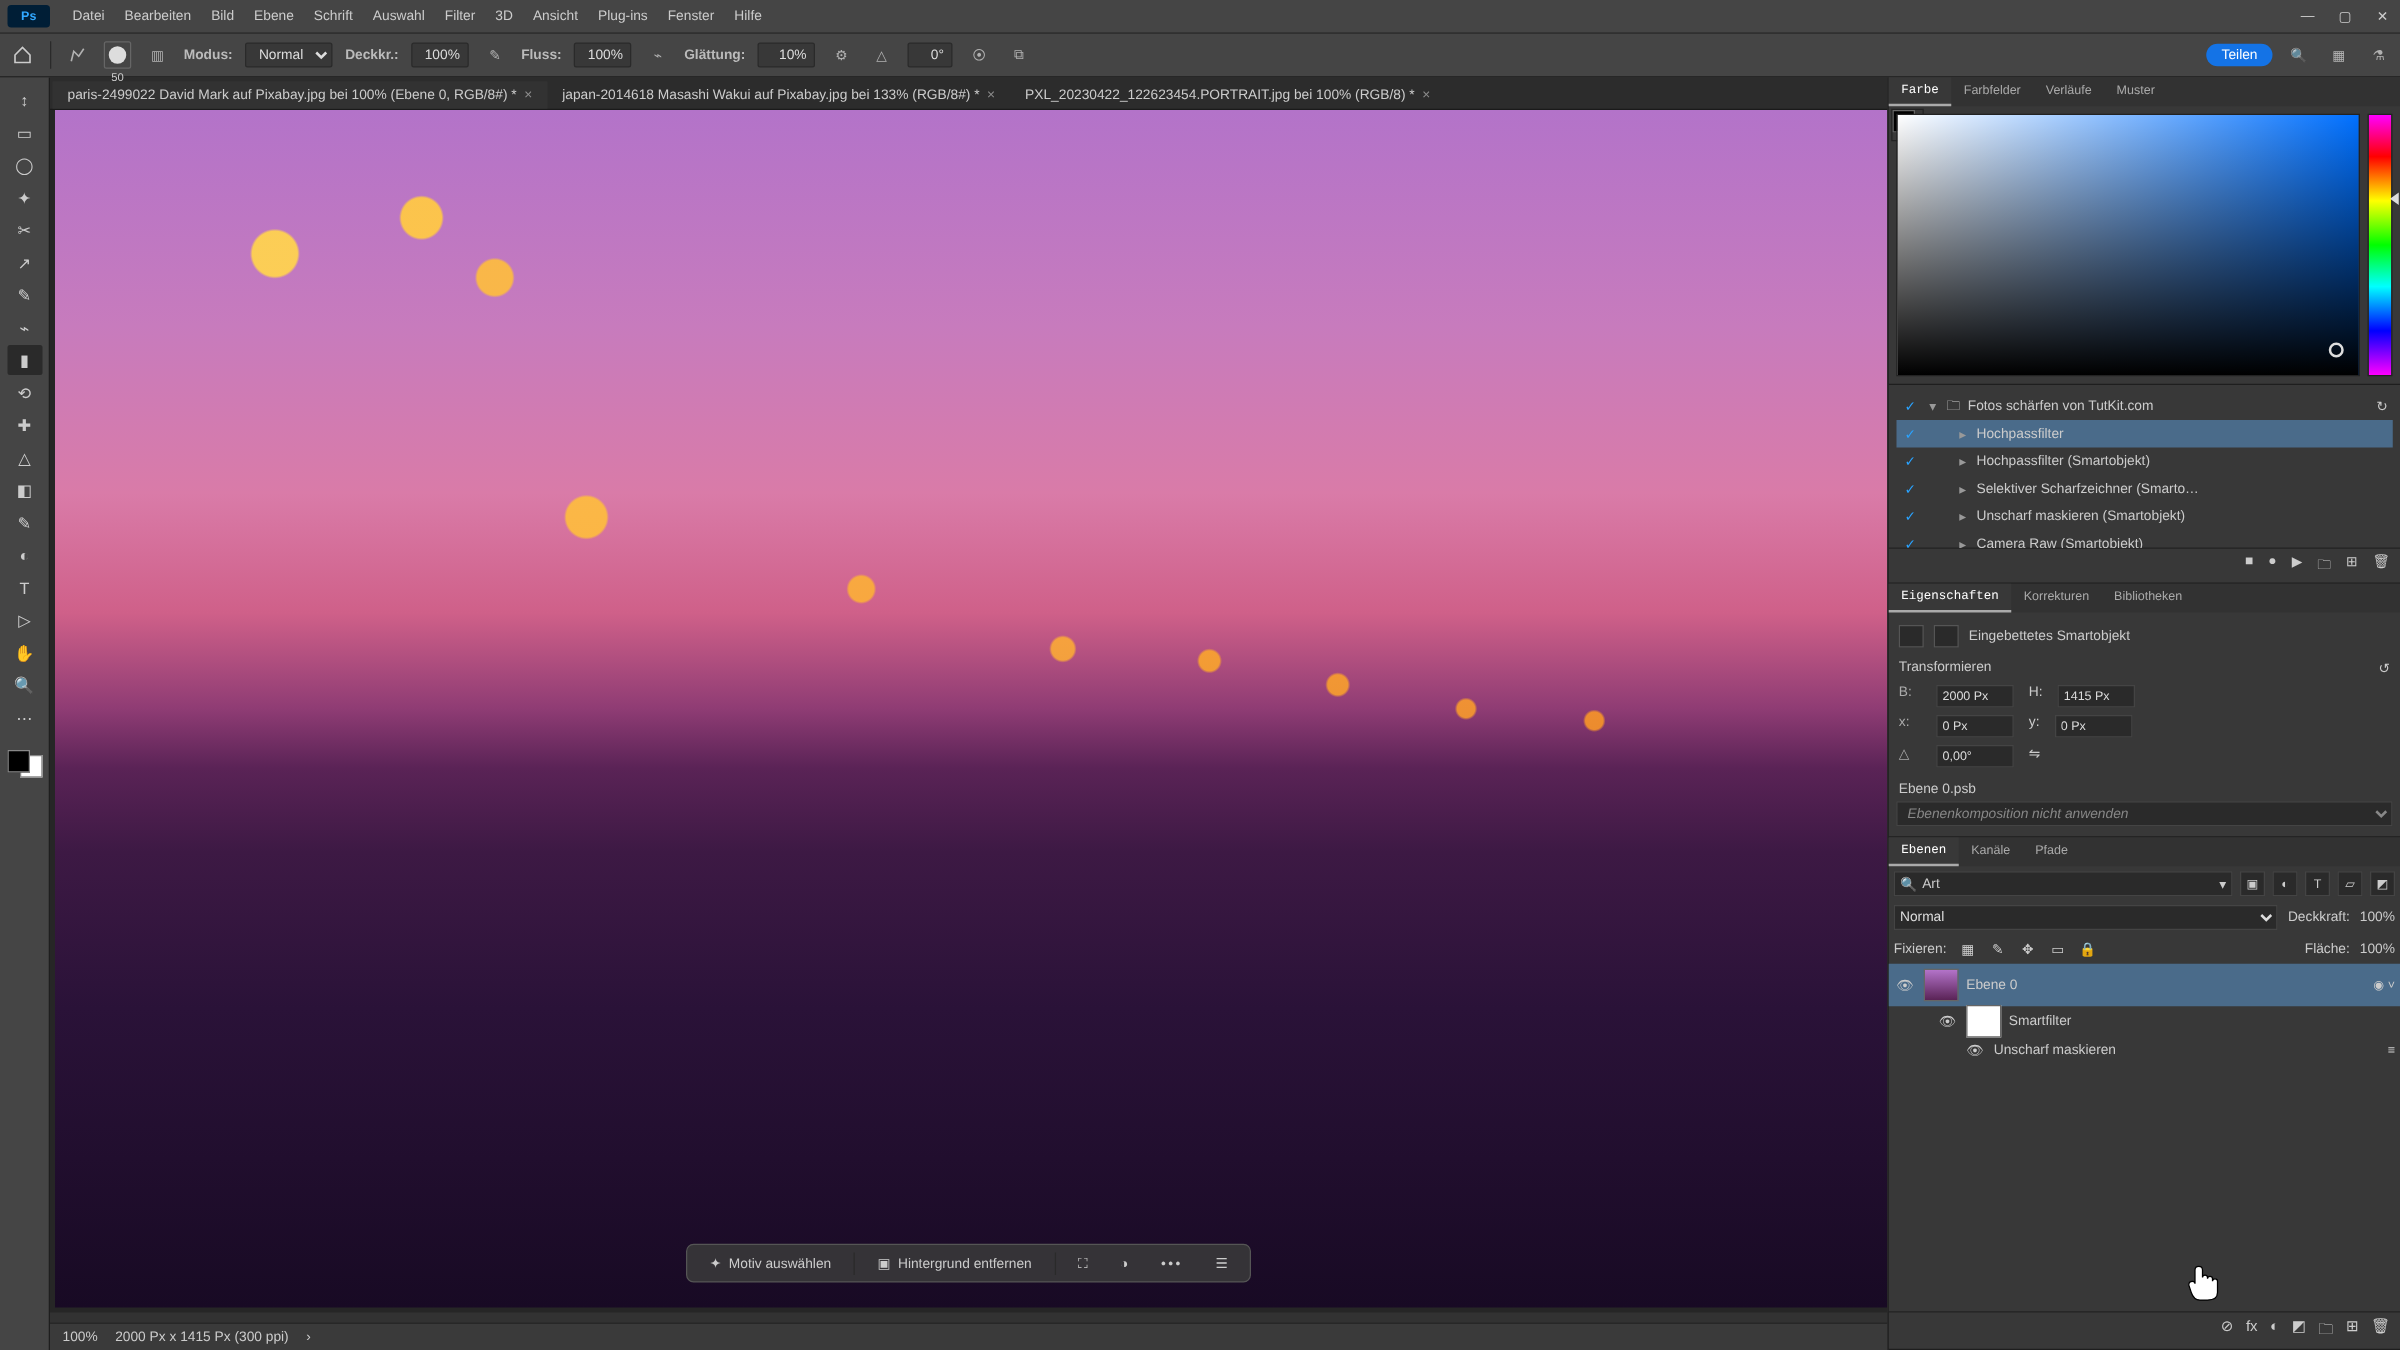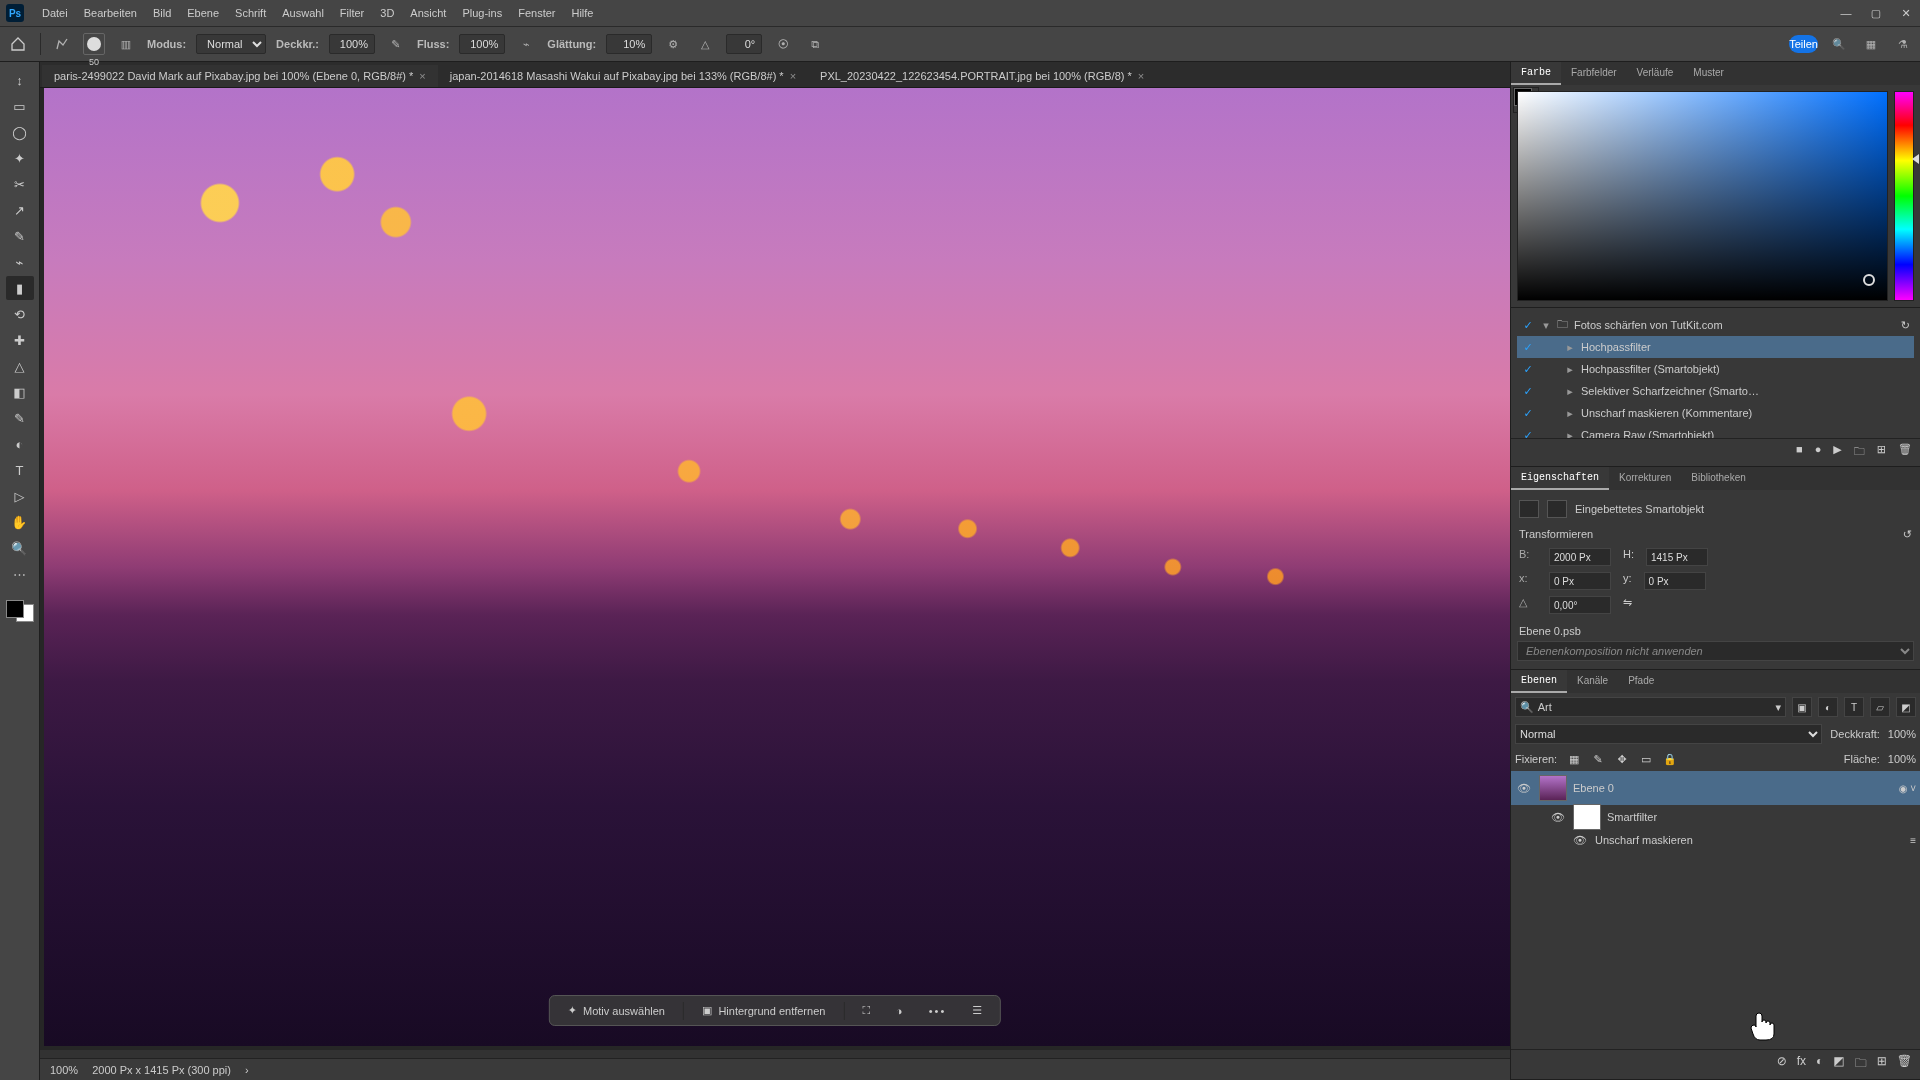--- a/index.html
+++ b/index.html
@@ -1,32 +1,32 @@
 <!DOCTYPE html>
 <html><head>
 <meta charset="utf-8">
 <style>
 * { margin: 0; padding: 0; box-sizing: border-box; font-family: "Segoe UI", Tahoma, sans-serif; font-size: 11px; color: #ccc; user-select: none; }
 body { background: #323232; width: 1920px; height: 1080px; overflow: hidden; position: relative; }
 .menubar { height: 26px; background: #454545; display: flex; align-items: center; padding: 0 6px; }
-.menubar .logo { width: 18px; height: 18px; background: #001e36; border-radius: 3px; margin-right: 10px; display: flex; align-items: center; justify-content: center; color: #31a8ff; font-weight: bold; font-size: 10px; }
+.menubar .logo { width: 34px; height: 18px; background: #001e36; border-radius: 3px; margin-right: 10px; display: flex; align-items: center; justify-content: center; color: #31a8ff; font-weight: bold; font-size: 10px; }
 .menubar .menu-item { padding: 4px 8px; cursor: pointer; }
 .menubar .win-controls { margin-left: auto; display: flex; gap: 14px; }
 .menubar .win-controls span { width: 16px; text-align: center; cursor: pointer; }
 .optbar { height: 36px; background: #454545; border-top: 1px solid #2a2a2a; border-bottom: 1px solid #1e1e1e; display: flex; align-items: center; padding: 0 6px; gap: 10px; }
 .optbar .home { width: 24px; height: 24px; display: flex; align-items: center; justify-content: center; cursor: pointer; }
 .optbar .sep { width: 1px; height: 22px; background: #2a2a2a; }
 .optbar .brush-preview { width: 22px; height: 22px; border: 1px solid #666; border-radius: 2px; position: relative; display: flex; align-items: center; justify-content: center; }
 .optbar .brush-dot { width: 14px; height: 14px; background: #ddd; border-radius: 50%; }
 .optbar .brush-size { font-size: 9px; position: absolute; bottom: -12px; left: 50%; transform: translateX(-50%); text-decoration: underline; }
 .optbar .lab { color: #bbb; font-weight: bold; }
 .optbar select, .optbar .val { background: #383838; border: 1px solid #2a2a2a; color: #ddd; height: 20px; padding: 0 6px; border-radius: 2px; }
 .optbar .val { width: 46px; display: inline-flex; align-items: center; justify-content: flex-end; }
 .optbar .icon-btn { width: 22px; height: 22px; display: flex; align-items: center; justify-content: center; cursor: pointer; opacity: .8; }
-.optbar .share-btn { margin-left: auto; background: #1473e6; color: #fff; padding: 3px 0; border-radius: 11px; cursor: pointer; }
+.optbar .share-btn { margin-left: auto; background: #1473e6; color: #fff; padding: 3px 12px; border-radius: 11px; cursor: pointer; }
 .tabstrip { height: 26px; background: #2c2c2c; display: flex; align-items: flex-end; padding-left: 42px; border-bottom: 1px solid #1a1a1a; }
 .tabstrip .tab { padding: 5px 12px; font-size: 11px; color: #bbb; cursor: pointer; position: relative; }
 .tabstrip .tab.active { background: #323232; color: #eee; }
 .tabstrip .tab .close { margin-left: 6px; opacity: .6; }
 .workarea { position: absolute; top: 88px; left: 40px; right: 410px; bottom: 30px; background: #262626; overflow: hidden; }
 .canvas-img { position: absolute; left: 4px; top: 0; right: 0; bottom: 4px;
   background:
    radial-gradient(circle at 12% 12%, rgba(255,210,80,.95) 0 18px, transparent 20px),
    radial-gradient(circle at 20% 9%, rgba(255,200,70,.95) 0 16px, transparent 18px),
    radial-gradient(circle at 24% 14%, rgba(255,190,60,.9) 0 14px, transparent 16px),
@@ -271,21 +271,21 @@
       <div class="action-row">
           <span class="chk">✓</span>
           <span class="indent"></span>
           <span class="disc">▸</span>
           <span>Selektiver Scharfzeichner (Smarto…</span>
         </div>
       <div class="action-row">
           <span class="chk">✓</span>
           <span class="indent"></span>
           <span class="disc">▸</span>
-          <span>Unscharf maskieren (Kommentare)</span>
+          <span>Unscharf maskieren (Smartobjekt)</span>
         </div>
       <div class="action-row">
           <span class="chk">✓</span>
           <span class="indent"></span>
           <span class="disc">▸</span>
           <span>Camera Raw (Smartobjekt)</span>
         </div>
     </div>
     <div class="play-ctrls">
       <span>■</span>

